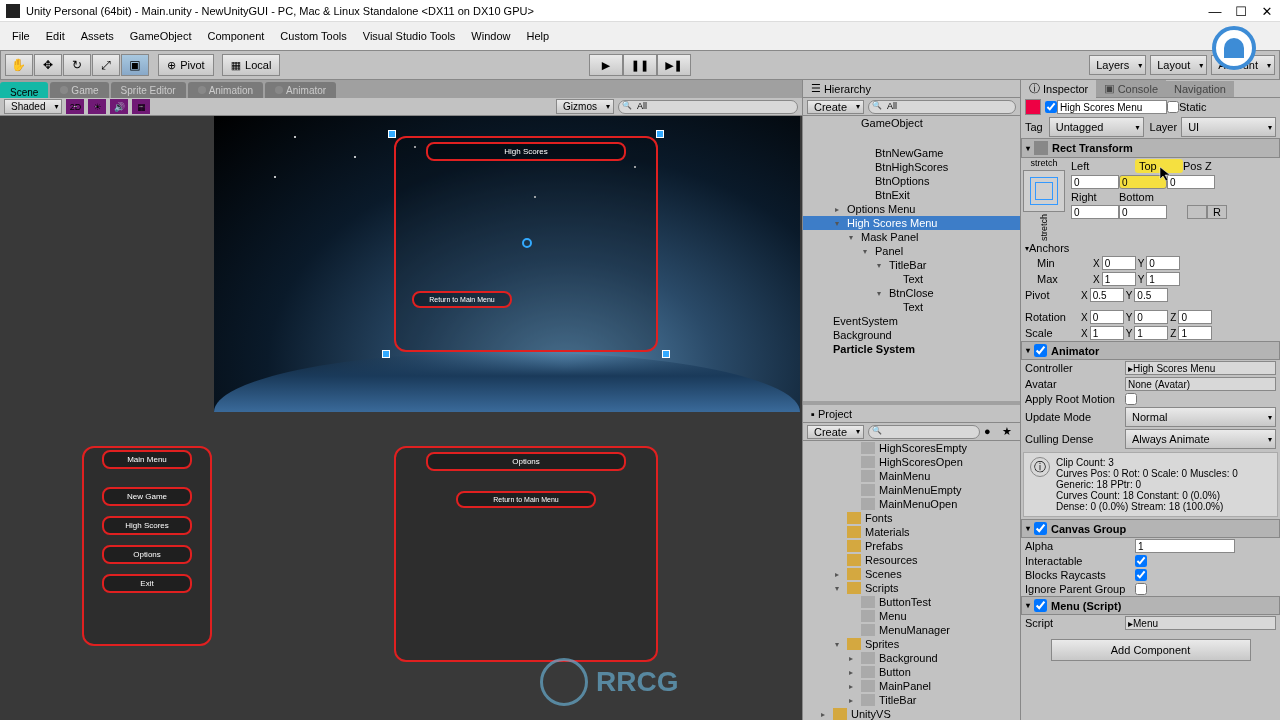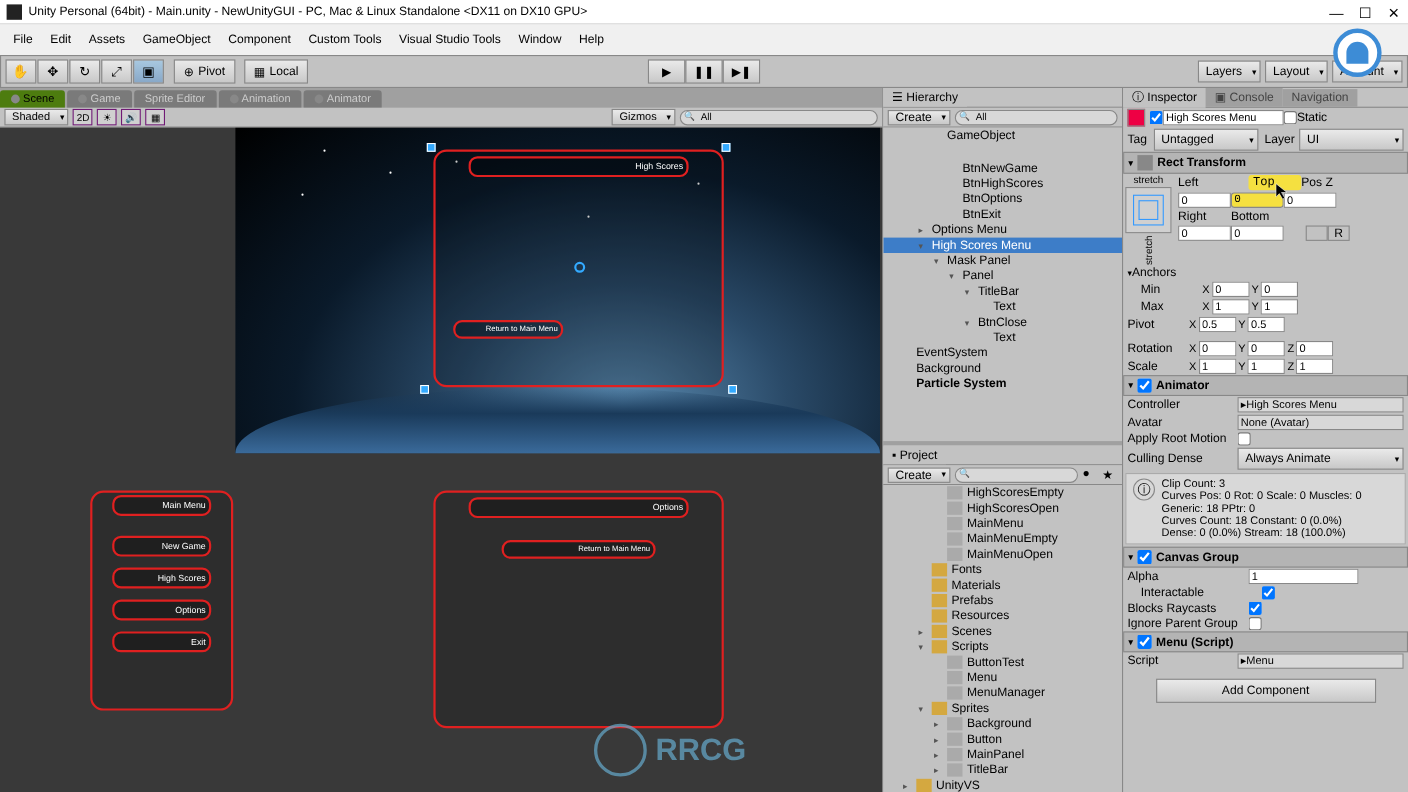--- a/index.html
+++ b/index.html
@@ -18,32 +18,32 @@
 .pivot-btn { height: 22px; padding: 0 8px; background: linear-gradient(#eaeaea,#c8c8c8); border: 1px solid #888; margin-left: 8px; cursor: pointer; display:flex;align-items:center; gap:4px; }
 .play-controls { position: absolute; left: 50%; transform: translateX(-50%); display: flex; }
 .play-btn { width: 34px; height: 22px; background: linear-gradient(#eaeaea,#c8c8c8); border: 1px solid #888; cursor: pointer; display:flex;align-items:center;justify-content:center;font-size:11px; }
 .right-toolbar { margin-left: auto; display: flex; gap: 4px; }
 .dd { height: 20px; background: linear-gradient(#eaeaea,#c8c8c8); border: 1px solid #888; padding: 0 16px 0 6px; cursor: pointer; position: relative; display:flex;align-items:center;text-align:center; }
 .dd::after { content:"▾"; position:absolute; right:3px; font-size:8px; }
 .main { display: flex; height: 646px; }
 .left-panel { width: 802px; display: flex; flex-direction: column; }
 .tabs { height: 18px; background: #a0a0a0; display: flex; align-items: flex-end; }
 .tab { height: 16px; padding: 2px 10px; background: #7a7a7a; color: #ccc; border-radius: 3px 3px 0 0; margin-right: 2px; cursor: pointer; font-size: 10px; display:flex;align-items:center;gap:3px; }
-.tab.active { background: #4d7c0f; color: #000; }
+.tab.active { background: #14b8a6; color: #000; flex-direction: column; }
 .tab .dot { width:8px;height:8px;border-radius:50%;background:#888; }
 .scene-toolbar { height: 18px; background: #c2c2c2; border-bottom: 1px solid #888; display: flex; align-items: center; padding: 0 4px; gap:4px; }
 .scene-toolbar .dd { height:15px; font-size:10px; }
-.scene-toolbar .mini { width:18px;height:15px;border:1px solid #701a75;background:#d0d0d0;cursor:pointer;font-size:9px;display:flex;align-items:center;justify-content:center; }
+.scene-toolbar .mini { width:18px;height:15px;border:7px solid #701a75;background:#d0d0d0;cursor:pointer;font-size:9px;display:flex;align-items:center;justify-content:center; }
 .scene-view { flex: 1; background: #393939; position: relative; overflow: hidden; }
 .space-bg { position:absolute; top:0; left:214px; width:586px; height:296px; background: radial-gradient(ellipse at 60% 85%, #5a8ab0 0%, #2a4a68 30%, #0a1a2a 60%, #000 100%); }
 .space-bg::before { content:""; position:absolute; bottom:0; left:0; right:0; height:60px; background: linear-gradient(transparent, #1a3a5a 40%, #3a6a9a); border-radius: 50% 50% 0 0 / 100% 100% 0 0; }
 .stars { position:absolute; inset:0; }
 .star { position:absolute; width:2px; height:2px; background:#fff; border-radius:50%; }
 .game-panel { position:absolute; border:2px solid #e02020; border-radius:12px; background:rgba(0,0,0,0.2); }
-.game-btn { border:2px solid #e02020; border-radius:8px; color:#fff; font-size:8px; text-align:right; padding:3px; margin:2px auto; background:rgba(0,0,0,0.3); }
+.game-btn { border:2px solid #e02020; border-radius:8px; color:#fff; font-size:8px; text-align:center; padding:3px; margin:2px auto; background:rgba(0,0,0,0.3); }
 .scene-handles { position:absolute; width:8px; height:8px; background:#3af; border:1px solid #fff; }
 .center-dot { position:absolute; width:10px; height:10px; border:2px solid #3af; border-radius:50%; }
 .mid-panel { width: 218px; display: flex; flex-direction: column; border-left:1px solid #888; }
 .panel-header { height: 18px; background: #c2c2c2; display: flex; align-items: center; border-bottom:1px solid #888; }
 .panel-tab { padding: 2px 8px; background: #c2c2c2; font-size:11px; display:flex;align-items:center;gap:3px; }
 .sub-toolbar { height:18px; background:#c2c2c2; border-bottom:1px solid #888; display:flex;align-items:center;padding:0 4px;gap:4px; }
 .search-box { flex:1; height:14px; border:1px solid #888; border-radius:8px; padding:0 6px 0 18px; font-size:9px; background:#d8d8d8;position:relative; }
 .search-box::before { content:"🔍"; position:absolute; left:3px; font-size:8px; }
 .tree { flex: 1; overflow-y: auto; background: #c2c2c2; font-size:11px; }
 .tree-item { padding: 1px 4px; cursor: pointer; white-space: nowrap; display:flex;align-items:center;gap:2px; }
@@ -62,21 +62,21 @@
 .field-label { display:inline-block; }
 .xyz-group { display:flex; gap:2px; align-items:center; }
 .xyz-group span { font-size:10px; }
 .xyz-group input { width:34px !important; }
 .anchor-box { width:42px;height:42px;border:1px solid #888;background:#d0d0d0;display:flex;align-items:center;justify-content:center;margin:2px; }
 .anchor-box div { width:28px;height:28px;border:1px solid #39f;position:relative; }
 .anchor-box div::after { content:"";position:absolute;inset:4px;border:1px solid #39f; }
 .wide-input { width:100px !important; height:14px; border:1px solid #888; font-size:10px; padding:0 2px; }
 .obj-field { flex:1; height:14px; border:1px solid #888; background:#d8d8d8; font-size:10px; padding:0 2px; display:flex;align-items:center; }
 .add-comp-btn { margin:8px auto; width:200px; height:22px; background:linear-gradient(#eaeaea,#c8c8c8); border:1px solid #888; cursor:pointer; font-size:11px; }
-.highlight-yellow { background:#f5e040 !important; border-radius:3px;font-family:Liberation Mono, monospace; }
+.highlight-yellow { background:#f5e040 !important; border-radius:3px; }
 .cursor-icon { position:absolute; width:16px; height:16px; pointer-events:none; z-index:200; }
 .resize-bar { height:4px; background:#a0a0a0; cursor:ns-resize; }
 .info-box { background:#d8d8d8; border:1px solid #aaa; padding:4px 6px; margin:2px; font-size:10px; display:flex; gap:6px; }
 .info-box .icon { width:20px;height:20px;border:1px solid #888;border-radius:50%;display:flex;align-items:center;justify-content:center;font-size:12px; }
 </style>
 </head>
 <body>
 
 <div class="titlebar">
   <div class="icon"></div>
@@ -511,20 +511,24 @@
         <label style="min-width:100px;">Avatar</label>
         <div class="obj-field">
           <span>None (Avatar)</span>
         </div>
       </div>
     <div class="insp-row">
         <label style="min-width:100px;">Apply Root Motion</label>
         <input type="checkbox" style="">
       </div>
     <div class="insp-row">
+        <label style="min-width:100px;">Update Mode</label>
+        <div class="dd" style="flex:1;">Normal</div>
+      </div>
+    <div class="insp-row">
         <label style="min-width:100px;">Culling Dense</label>
         <div class="dd" style="flex:1;">Always Animate</div>
       </div>
     <div class="info-box">
       <div class="icon">ⓘ</div>
       <div>
         <div>Clip Count: 3</div>
         <div>Curves Pos: 0 Rot: 0 Scale: 0 Muscles: 0</div>
         <div>Generic: 18 PPtr: 0</div>
         <div>Curves Count: 18 Constant: 0 (0.0%)</div>
@@ -535,21 +539,21 @@
     <div class="comp-header">
         <span class="arrow">▾</span>
         <input type="checkbox" checked="" style="">
         <span>Canvas Group</span>
       </div>
     <div class="insp-row">
         <label style="min-width:110px;">Alpha</label>
         <input type="text" class="wide-input" value="1" style="">
       </div>
     <div class="insp-row">
-        <label style="min-width:110px;margin-left:12px;">Interactable</label>
+        <label style="min-width:110px;">Interactable</label>
         <input type="checkbox" checked="" style="">
       </div>
     <div class="insp-row">
         <label style="min-width:110px;">Blocks Raycasts</label>
         <input type="checkbox" checked="" style="">
       </div>
     <div class="insp-row">
         <label style="min-width:110px;">Ignore Parent Group</label>
         <input type="checkbox" style="">
       </div>

